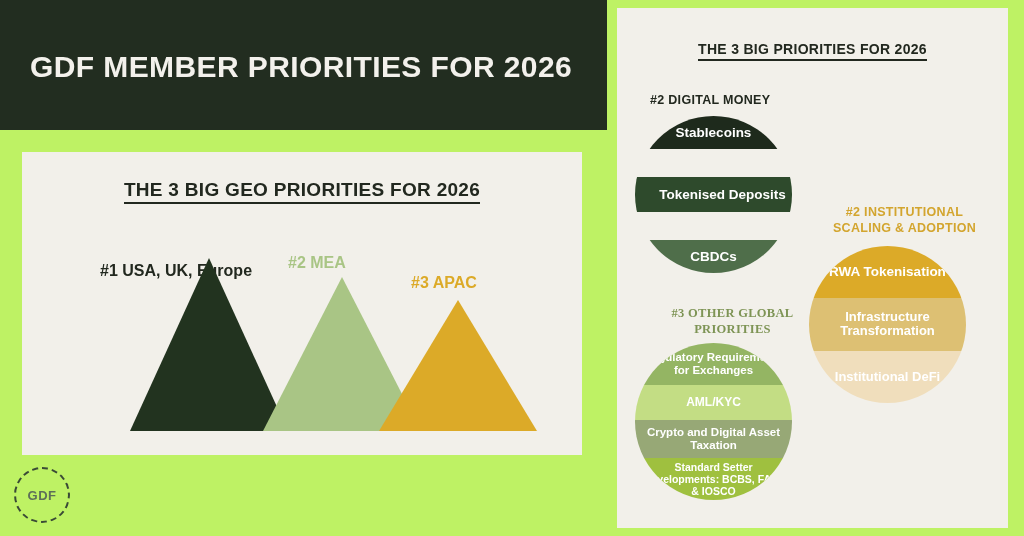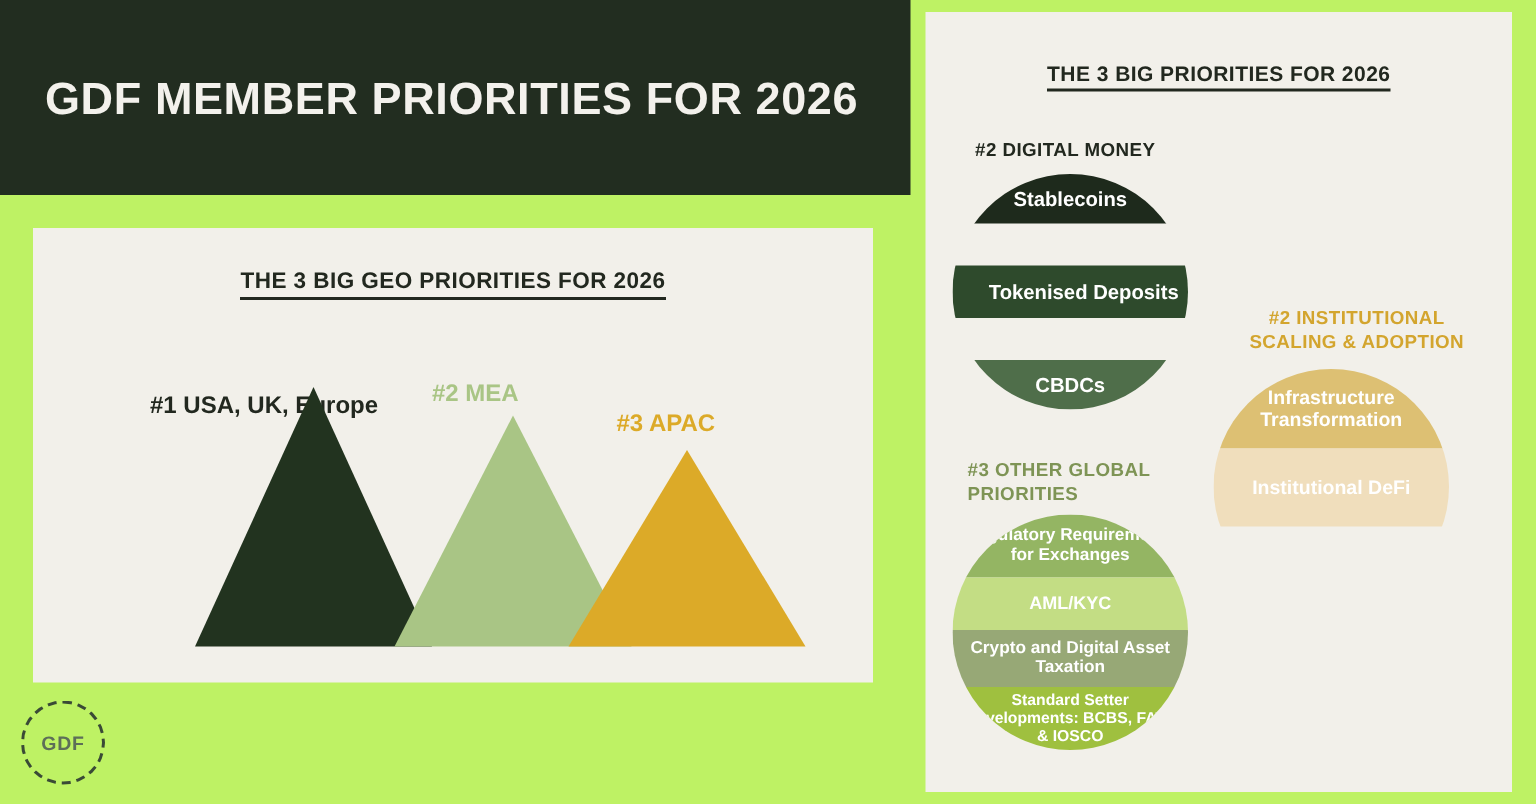--- a/index.html
+++ b/index.html
@@ -22,21 +22,21 @@
     font-size: 30px; font-weight: 700; letter-spacing: 0.4px;
     white-space: nowrap;
   }
   .left-card {
     position: absolute; left: 22px; top: 152px; width: 560px; height: 303px;
     background: #f2f0ea;
   }
   .left-card-title {
     position: absolute; left: 0; top: 27px; width: 100%;
     text-align: center; color: #22281f;
-    font-size: 15px; font-weight: 700; letter-spacing: 0.3px;
+    font-size: 19px; font-weight: 700; letter-spacing: 0.3px;
   }
   .left-card-title span { border-bottom: 2px solid #22281f; padding-bottom: 2px; }
 
   .peak-label { position: absolute; white-space: nowrap; font-weight: 700; }
   .peak-label.l1 { left: 78px;  top: 77px;  font-size: 16px; color: #22281f; margin-top: 33px; }
   .peak-label.l2 { left: 266px; top: 102px; font-size: 16px; color: #a9c585; }
   .peak-label.l3 { left: 389px; top: 122px; font-size: 16px; color: #dcaa28; }
 
   .tri { position: absolute; width: 0; height: 0; }
   .tri.t1 { left: 108px; bottom: 24px; border-left: 79px solid transparent; border-right: 79px solid transparent; border-bottom: 173px solid #22331f; }
@@ -59,21 +59,21 @@
   .right-title {
     position: absolute; left: 0; top: 33px; width: 100%;
     text-align: center; color: #22281f;
     font-size: 14px; font-weight: 700; letter-spacing: 0.3px;
   }
   .right-title span { border-bottom: 2px solid #22281f; padding-bottom: 2px; margin-top: 10px; }
 
   .grp-heading { position: absolute; font-size: 12.5px; font-weight: 700; letter-spacing: 0.3px; line-height: 1.25; }
   .grp-heading.h1 { left: 33px;  top: 85px;  color: #22281f; text-align: left; }
   .grp-heading.h2 { left: 200px; top: 197px; width: 175px; color: #d3a52e; text-align: center; }
-  .grp-heading.h3 { left: 28px;  top: 298px; width: 175px; color: #7e9455; text-align: left; }
+  .grp-heading.h3 { left: 28px;  top: 298px; width: 175px; color: #7e9455; text-align: center; font-family: Liberation Serif, serif; }
 
   .circle { position: absolute; border-radius: 50%; overflow: hidden;
             display: flex; flex-direction: column; }
   .band { display: flex; align-items: center; justify-content: center;
           text-align: center; color: #ffffff; font-weight: 700; line-height: 1.15;
           padding: 0 6px; }
 
   
   .c1 { left: 18px; top: 108px; width: 157px; height: 157px; gap: 28px; }
   .c1 .b1 { height: 33%; background: #1e2a1c; font-size: 13.5px; }
@@ -127,20 +127,21 @@
 
     <div class="grp-heading h1">#2 DIGITAL MONEY</div>
     <div class="circle c1">
       <div class="band b1">Stablecoins</div>
       <div class="band b2">Tokenised Deposits</div>
       <div class="band b3">CBDCs</div>
     </div>
 
     <div class="grp-heading h2">#2 INSTITUTIONAL SCALING &amp; ADOPTION</div>
     <div class="circle c2">
+      <div class="band b1">RWA Tokenisation</div>
       <div class="band b2">Infrastructure Transformation</div>
       <div class="band b3">Institutional DeFi</div>
     </div>
 
     <div class="grp-heading h3">#3 OTHER GLOBAL PRIORITIES</div>
     <div class="circle c3">
       <div class="band b1">Regulatory Requirements for Exchanges</div>
       <div class="band b2">AML/KYC</div>
       <div class="band b3">Crypto and Digital Asset Taxation</div>
       <div class="band b4">Standard Setter Developments: BCBS, FATF &amp; IOSCO</div>

